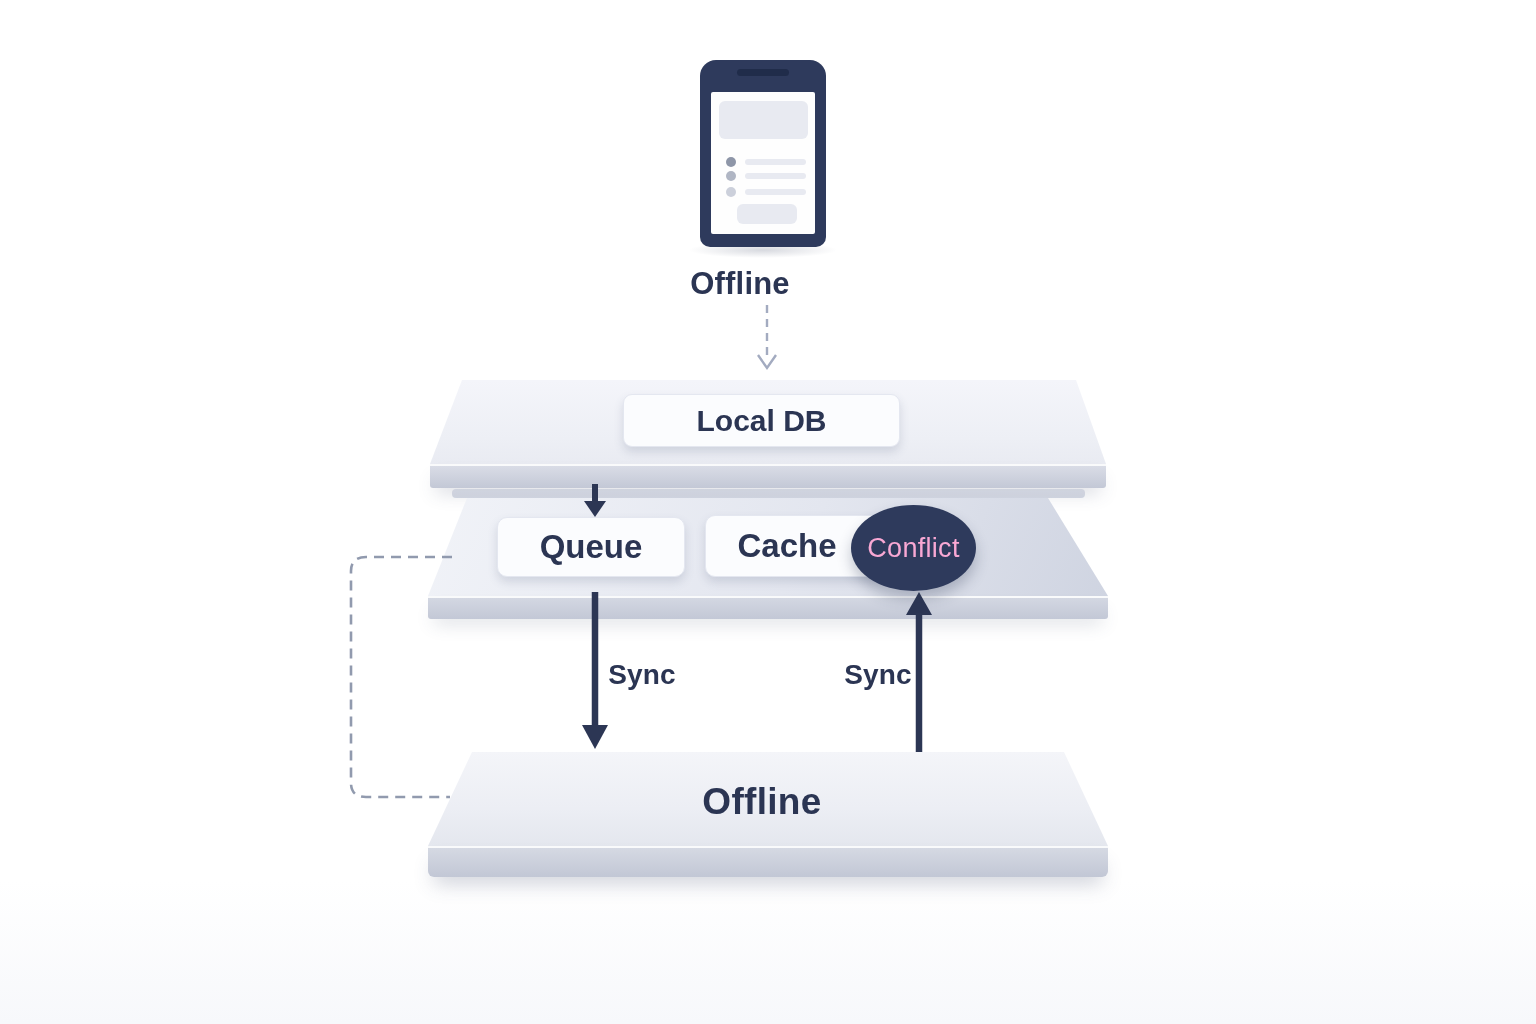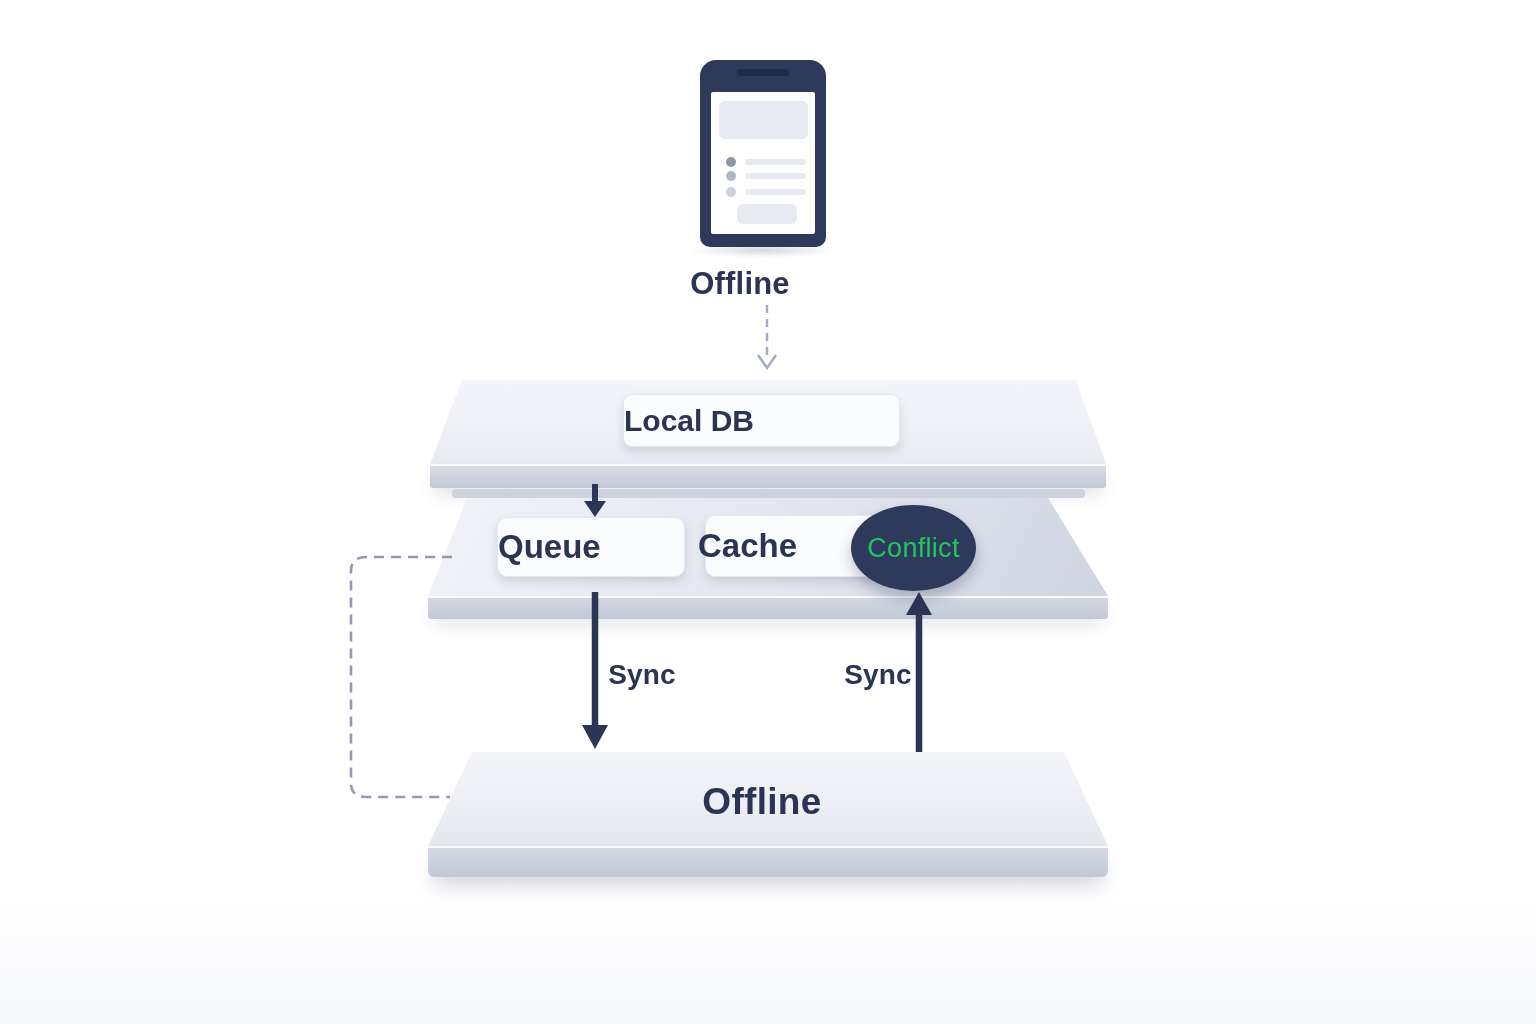--- a/index.html
+++ b/index.html
@@ -99,34 +99,34 @@
   .server-label{
     color:var(--text-navy);font-weight:bold;font-size:37px;letter-spacing:.3px;
     position:relative;left:-6px;top:3px;
   }
 
   
   .node-card{
     position:absolute;z-index:12;background:var(--card-bg);
     border:1px solid #e4e7f0;border-radius:9px;
     box-shadow:0 5px 10px rgba(80,90,120,.18);
-    display:flex;align-items:center;justify-content:flex-start;
+    display:flex;align-items:center;justify-content:center;
     color:var(--text-navy);font-weight:bold;
   }
   .card-localdb{left:623px;top:394px;width:277px;height:53px;font-size:30px;}
   .card-queue{left:497px;top:517px;width:188px;height:60px;font-size:33px;border-radius:10px;}
   .card-cache{left:705px;top:515px;width:180px;height:62px;font-size:33px;border-radius:10px;}
   .card-cache .card-text{position:relative;left:-8px;}
 
   
   .conflict-ellipse{
     position:absolute;left:851px;top:505px;width:125px;height:86px;border-radius:50%;
     background:var(--navy);z-index:40;
     display:flex;align-items:center;justify-content:center;
-    color:#22c55e;font-size:27px;font-weight:500;letter-spacing:.3px;
+    color:#f9a8d4;font-size:27px;font-weight:500;letter-spacing:.3px;
     box-shadow:0 8px 14px rgba(40,50,80,.28);
   }
 
   
   .arrows-svg{position:absolute;inset:0;z-index:30;pointer-events:none;}
 </style>
 </head>
 <body>
 
 <div class="stage">

